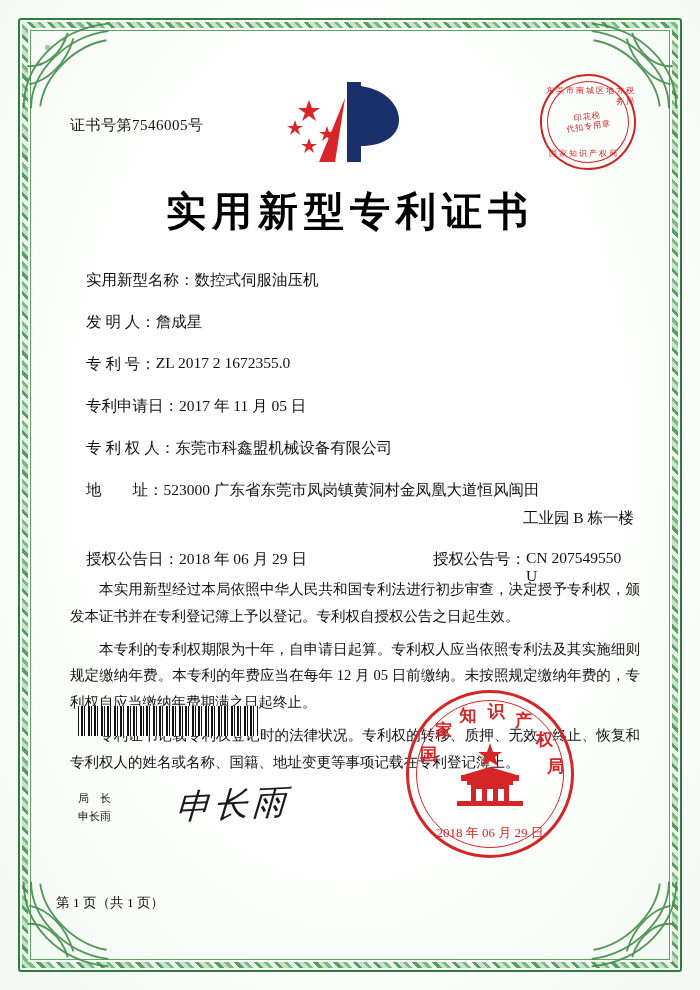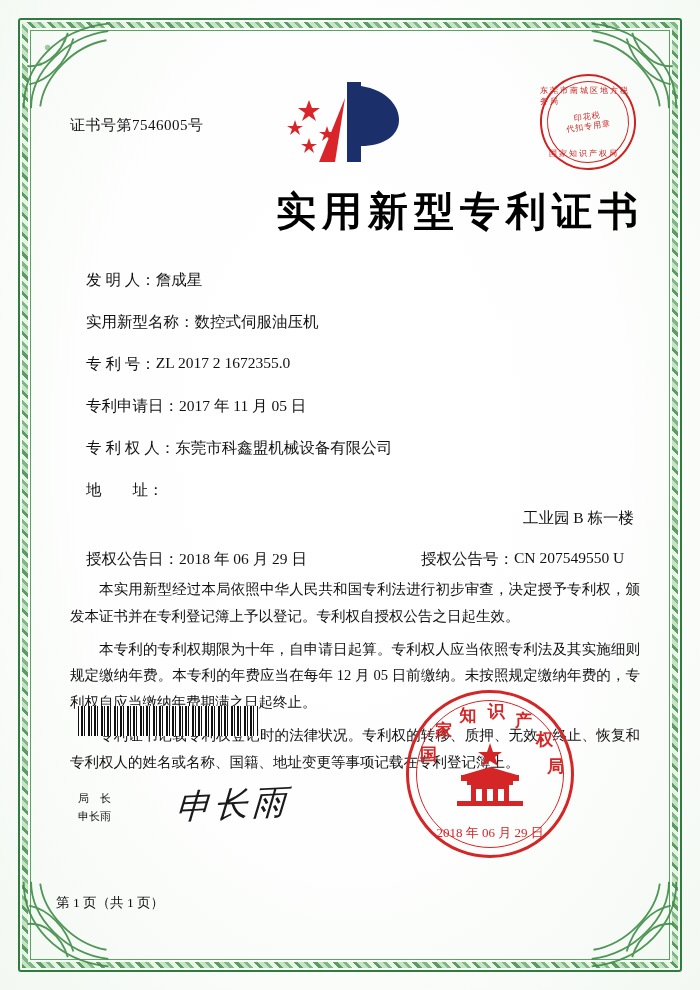--- a/index.html
+++ b/index.html
@@ -78,37 +78,37 @@
   }
   .top-seal .txt{
     position:absolute;inset:0;
     color:#cf2222;font-size:8px;line-height:1.25;
     display:flex;flex-direction:column;align-items:center;justify-content:center;
     text-align:center;transform:rotate(-8deg);
     font-family:"Liberation Sans", sans-serif;
     letter-spacing:1px;
   }
   .top-seal .arc{
-    position:absolute;left:0;right:0;top:11px;text-align:left;
+    position:absolute;left:0;right:0;top:11px;text-align:right;
     color:#cf2222;font-size:8px;letter-spacing:2px;
   }
   .top-seal .bottomarc{
     position:absolute;left:0;right:8px;bottom:11px;text-align:center;
     color:#cf2222;font-size:8px;letter-spacing:2px;
   }
 
   
   .logo{
     position:absolute;left:50%;top:22px;
     transform:translateX(-50%);
     width:150px;height:96px;
   }
   .title{
     position:absolute;left:0;right:0;top:130px;
-    text-align:right;
+    text-align:center;
     font-size:40px;
     letter-spacing:6px;
     font-weight:bold;
     font-family:"Liberation Serif", serif;
     color:#000;
   }
 
   
   .fields{
     position:absolute;left:30px;right:10px;top:216px;
@@ -116,21 +116,21 @@
   }
   .frow{
     display:flex;align-items:flex-start;
     margin-bottom:21px;
   }
   .flabel{
     white-space:pre;
     flex:0 0 auto;
   }
   .fvalue{flex:1 1 auto;}
-  .frow.two{justify-content:flex-end;}
+  .frow.two{justify-content:flex-end;gap:12px;}
   .half-left{flex:0 0 335px;display:flex;}
   .half-right{flex:1 1 auto;display:flex;}
   .addr2{
     margin:-14px 0 20px 98px;
     font-size:15.5px;
     text-align:right;
   }
 
   
   .paras{
@@ -289,41 +289,42 @@
           <polygon points="34,62 36,68 42,68 37,71 39,77 34,73 29,77 31,71 26,68 32,68"></polygon>
           <polygon points="52,50 54,56 60,56 55,59 57,65 52,61 47,65 49,59 44,56 50,56"></polygon>
         </g>
       </svg>
     </div>
 
     <div class="title">实用新型专利证书</div>
 
     <div class="fields">
       <div class="frow">
+        <span class="flabel">实用新型名称：</span>
+        <span class="fvalue">数控式伺服油压机</span>
+      </div>
+      <div class="frow">
         <span class="flabel">发 明 人：</span>
         <span class="fvalue">詹成星</span>
       </div>
       <div class="frow">
-        <span class="flabel">实用新型名称：</span>
-        <span class="fvalue">数控式伺服油压机</span>
-      </div>
-      <div class="frow">
         <span class="flabel">专 利 号：</span>
         <span class="fvalue">ZL 2017 2 1672355.0</span>
       </div>
       <div class="frow">
         <span class="flabel">专利申请日：</span>
         <span class="fvalue">2017 年 11 月 05 日</span>
       </div>
       <div class="frow">
         <span class="flabel">专 利 权 人：</span>
         <span class="fvalue">东莞市科鑫盟机械设备有限公司</span>
       </div>
       <div class="frow">
         <span class="flabel">地　　址：</span>
+        <span class="fvalue">523000  广东省东莞市凤岗镇黄洞村金凤凰大道恒风闽田</span>
       </div>
       <div class="addr2">工业园 B 栋一楼</div>
       <div class="frow two">
         <span class="half-left">
           <span class="flabel">授权公告日：</span>
           <span class="fvalue">2018 年 06 月 29 日</span>
         </span>
         <span class="half-right">
           <span class="flabel">授权公告号：</span>
           <span class="fvalue">CN 207549550 U</span>

